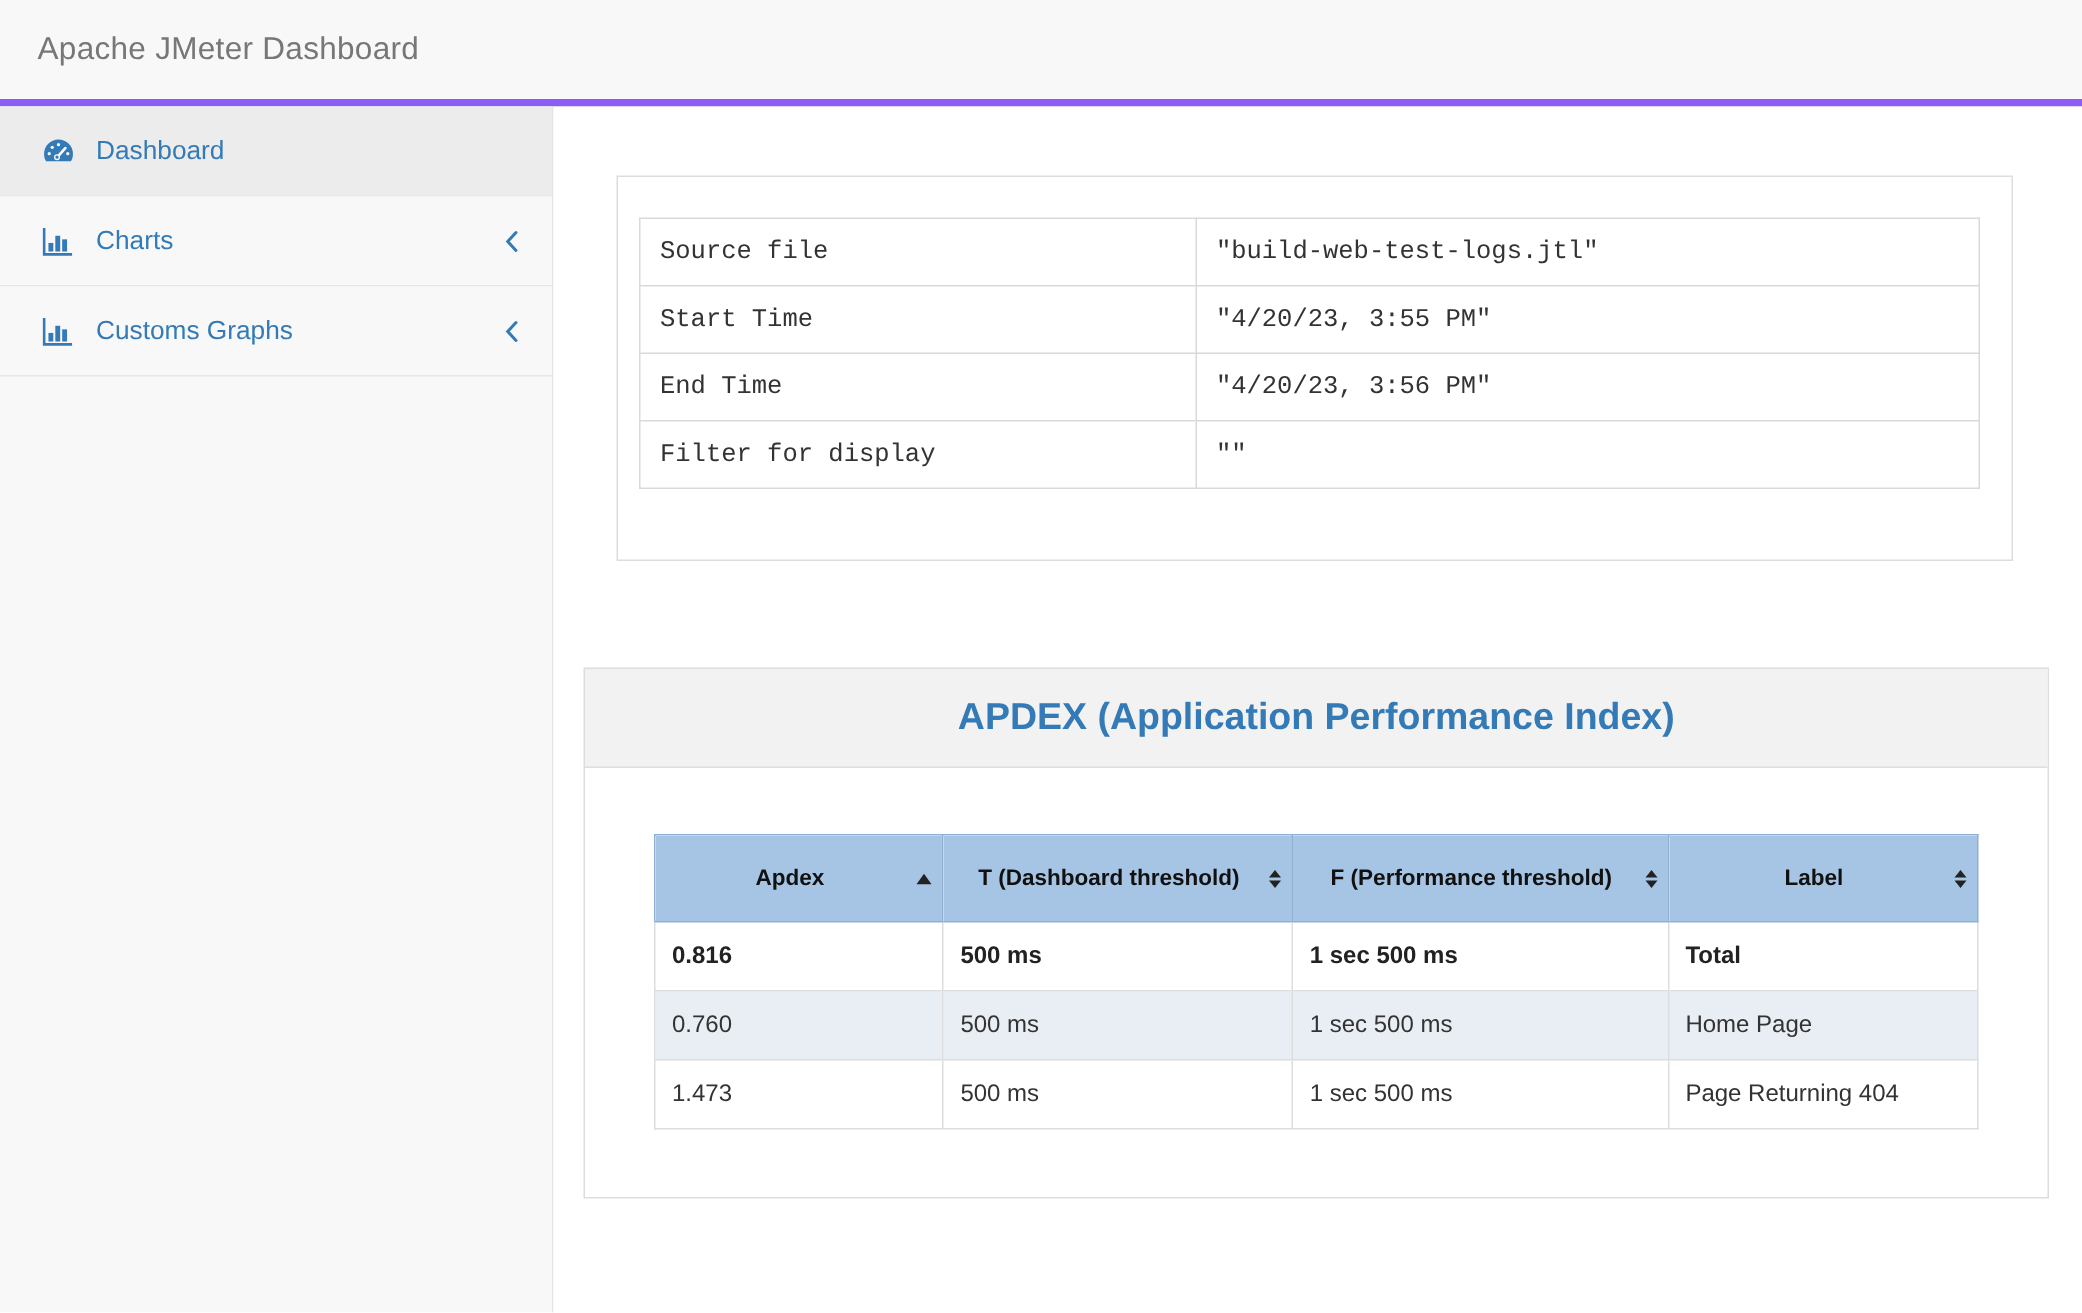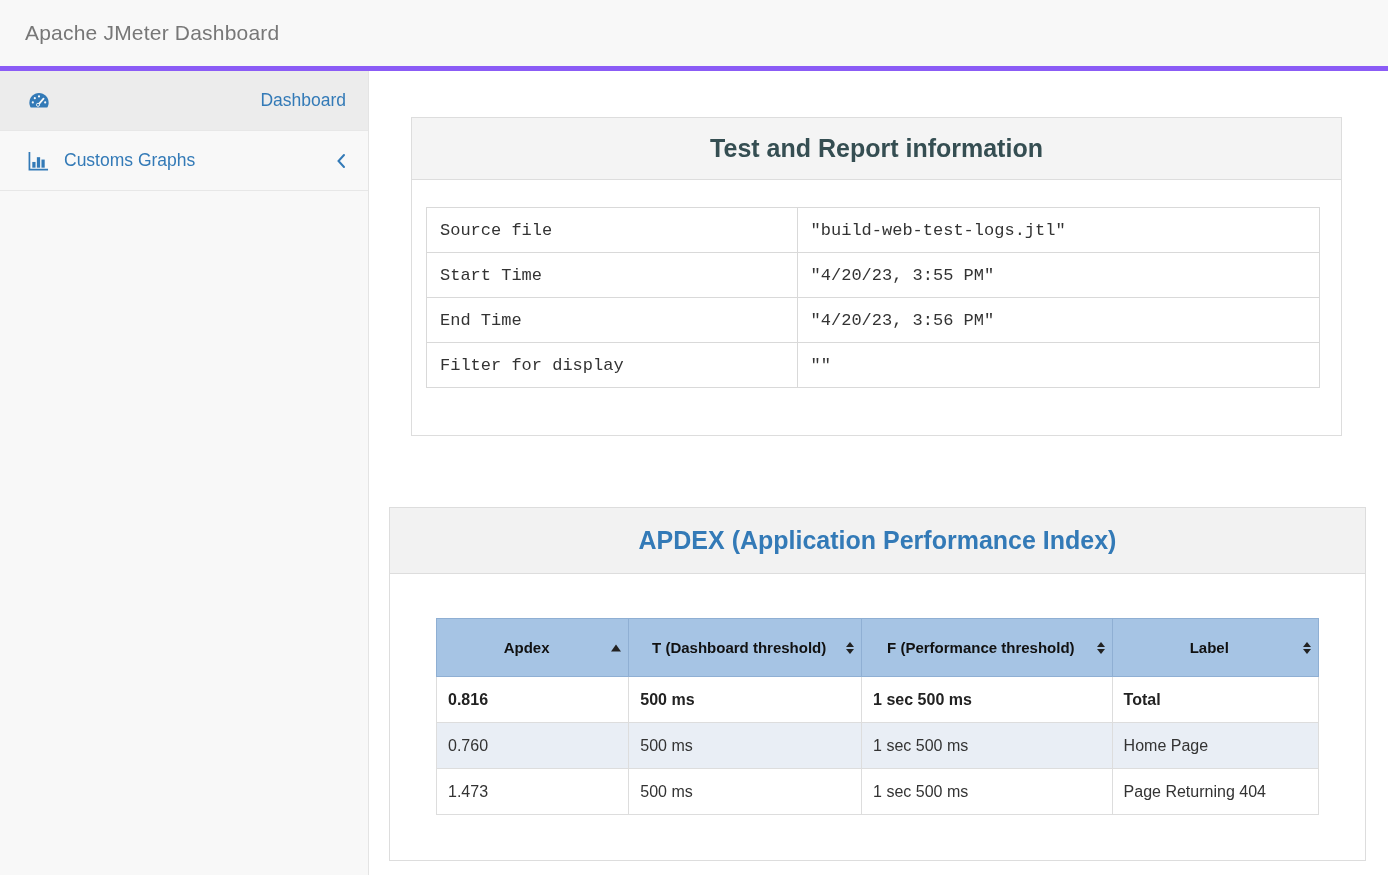--- a/index.html
+++ b/index.html
@@ -10,21 +10,21 @@
   .topbar { height:71px; background:#f8f8f8; border-bottom:5px solid #8b5cf6;
     display:flex; align-items:center; padding-left:25px; }
   .topbar .title { font-size:21px; color:#777; letter-spacing:.2px; }
 
   
   .layout { display:flex; height:804px; }
   .sidebar { width:369px; background:#f8f8f8; border-right:1px solid #e4e4e4; }
   .side-item { height:60px; display:flex; align-items:center;
     padding:0 22px 0 28px; border-bottom:1px solid #e7e7e7;
     color:#337ab7; font-size:17.5px; cursor:pointer; background:#f8f8f8; }
-  .side-item.active { background:#ececec;justify-content:space-between; }
+  .side-item.active { background:#ececec; }
   .side-icon { width:24px; height:22px; margin-right:12px; flex:0 0 auto;
     display:flex; align-items:center; }
   .chevron { margin-left:auto; display:flex; align-items:center; }
 
   .main { flex:1; background:#fff; }
 
   
   .panel { border:1px solid #ddd; background:#fff; }
   .panel-header { display:flex; align-items:center; justify-content:center;
     border-bottom:1px solid #ddd; background:#f4f4f4; }
@@ -86,45 +86,58 @@
           <circle cx="7.4" cy="7.9" r="1.2" fill="#f8f8f8"></circle>
           <circle cx="12" cy="6" r="1.2" fill="#f8f8f8"></circle>
           <circle cx="18.8" cy="12.6" r="1.2" fill="#f8f8f8"></circle>
           <path d="M10.8 15.5 17 8.5" stroke="#f8f8f8" stroke-width="2" stroke-linecap="round"></path>
           <circle cx="10.9" cy="15.2" r="1.7" fill="#337ab7" stroke="#f8f8f8" stroke-width="1"></circle>
         </svg>
       </span>
       <span>Dashboard</span>
     </div>
 
-
     <div class="side-item">
       <span class="side-icon">
         <svg width="21" height="20" viewBox="0 0 22 20">
           <path d="M1.5 0.5 V19 H21" stroke="#337ab7" stroke-width="1.8" fill="none"></path>
           <rect x="4.5" y="11" width="3.4" height="6" fill="#337ab7"></rect>
           <rect x="9.3" y="6" width="3.4" height="11" fill="#337ab7"></rect>
           <rect x="14.1" y="8.5" width="3.4" height="8.5" fill="#337ab7"></rect>
         </svg>
       </span>
+      <span>Charts</span>
+      <span class="chevron">
+        <svg width="10" height="16" viewBox="0 0 10 16">
+          <path d="M8 2 2.5 8 8 14" stroke="#337ab7" stroke-width="2" fill="none" stroke-linecap="round"></path>
+        </svg>
+      </span>
+    </div>
+
+    <div class="side-item">
+      <span class="side-icon">
+        <svg width="21" height="20" viewBox="0 0 22 20">
+          <path d="M1.5 0.5 V19 H21" stroke="#337ab7" stroke-width="1.8" fill="none"></path>
+          <rect x="4.5" y="11" width="3.4" height="6" fill="#337ab7"></rect>
+          <rect x="9.3" y="6" width="3.4" height="11" fill="#337ab7"></rect>
+          <rect x="14.1" y="8.5" width="3.4" height="8.5" fill="#337ab7"></rect>
+        </svg>
+      </span>
       <span>Customs Graphs</span>
       <span class="chevron">
         <svg width="10" height="16" viewBox="0 0 10 16">
           <path d="M8 2 2.5 8 8 14" stroke="#337ab7" stroke-width="2" fill="none" stroke-linecap="round"></path>
         </svg>
       </span>
     </div>
   </div>
 
   <div class="main">
 
     <div class="panel panel-info">
-      <div class="panel-header">
-        <span class="panel-title">Test and Report information</span>
-      </div>
       <div class="panel-body">
         <table class="info-table">
           <tbody>
             <tr>
               <td class="k">Source file</td>
               <td>"build-web-test-logs.jtl"</td>
             </tr>
             <tr>
               <td class="k">Start Time</td>
               <td>"4/20/23, 3:55 PM"</td>

